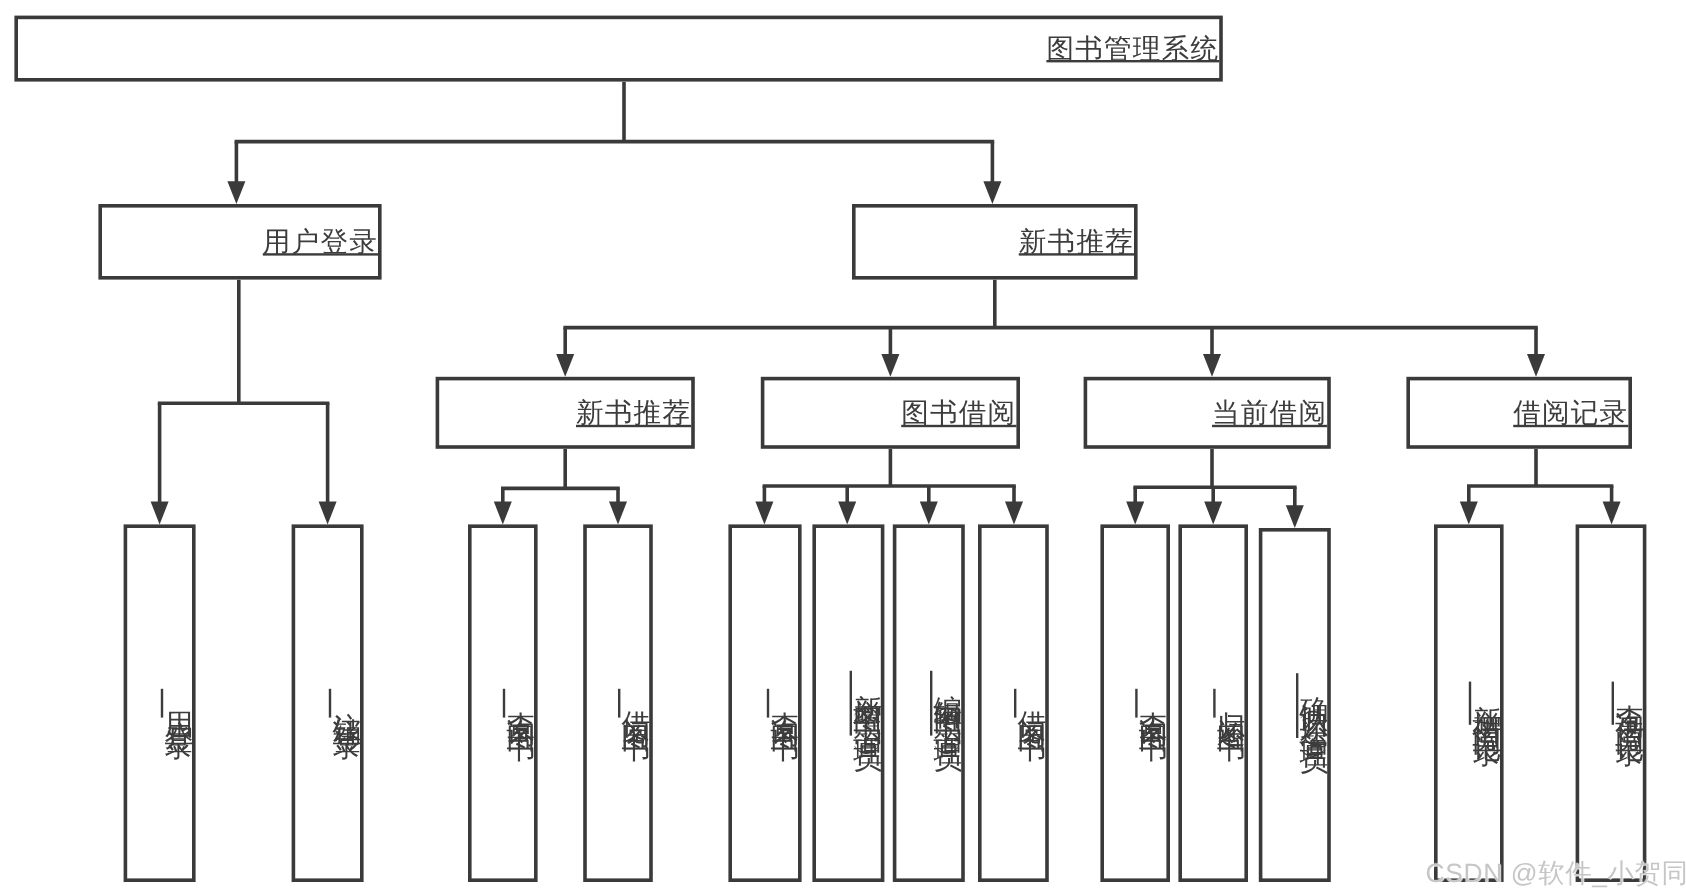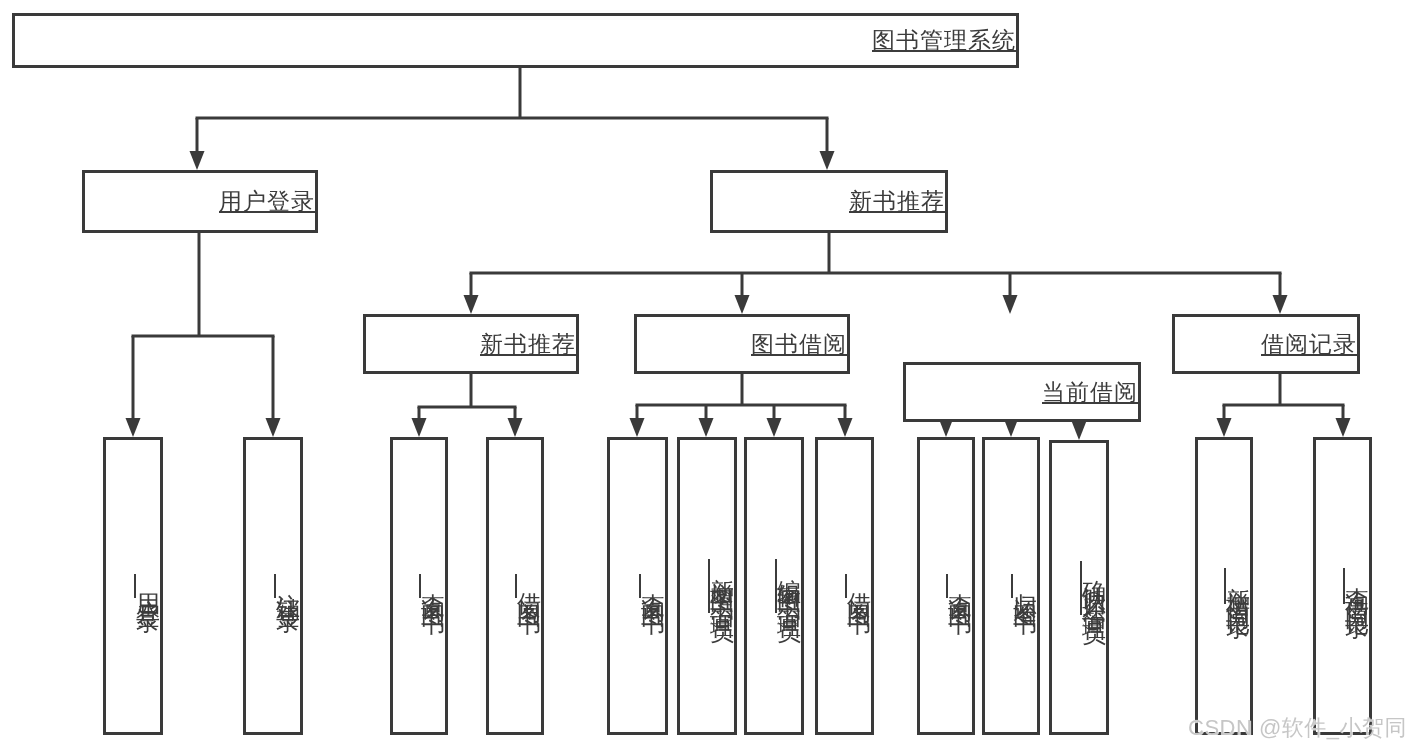--- a/index.html
+++ b/index.html
@@ -115,21 +115,21 @@
   <div class="node hnode" style="left:710px;top:170px;width:238px;height:63px;">
     <span>新书推荐</span>
   </div>
 
   <div class="node hnode" style="left:634px;top:314px;width:216px;height:60px;">
     <span>图书借阅</span>
   </div>
   <div class="node hnode" style="left:363px;top:314px;width:216px;height:60px;">
     <span>新书推荐</span>
   </div>
-  <div class="node hnode" style="left:903px;top:314px;width:238px;height:60px;margin-top:48px;">
+  <div class="node hnode" style="left:903px;top:314px;width:206px;height:60px;">
     <span>当前借阅</span>
   </div>
   <div class="node hnode" style="left:1172px;top:314px;width:188px;height:60px;">
     <span>借阅记录</span>
   </div>
 
   <div class="node vnode" style="left:103px;top:437px;width:60px;height:298px;">
     <span class="vtext">用户登录</span>
   </div>
   <div class="node vnode" style="left:243px;top:437px;width:60px;height:298px;">

